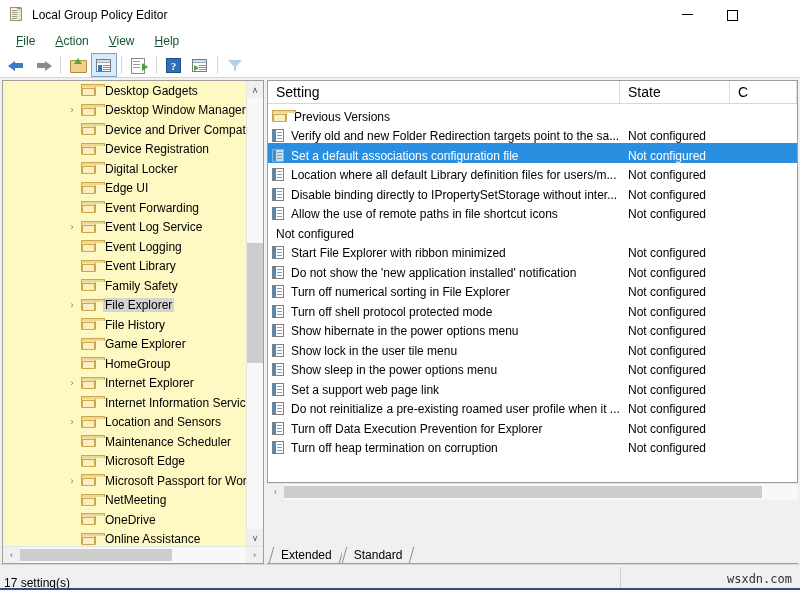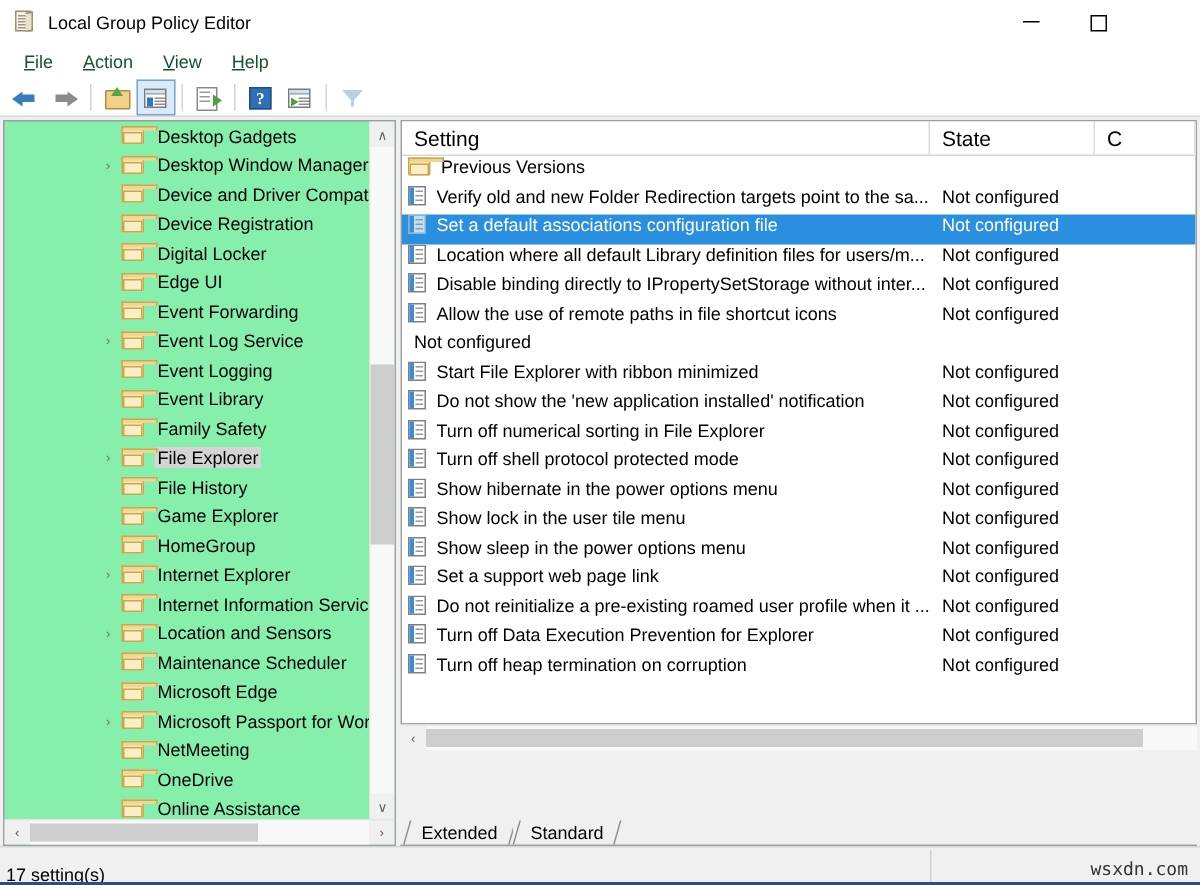--- a/index.html
+++ b/index.html
@@ -204,21 +204,21 @@
     background: #f0f0f0;
     padding: 2px 2px 0 2px;
     min-height: 0;
   }
 
   
   .tree-pane {
     width: 262px;
     display: flex;
     flex-direction: column;
-    background: #86efac;
+    background: #fef9c3;
     border: 1px solid #9e9e9e;
     position: relative;
     flex: none;
   }
   .tree-scroll-area {
     flex: 1;
     display: flex;
     min-height: 0;
     position: relative;
     overflow: hidden;
@@ -359,21 +359,21 @@
   .col.c-comment { flex: 1; }
 
   .rows {
     flex: 1;
     overflow: hidden;
     position: relative;
   }
   .lv-row {
     height: 19.5px;
     display: flex;
-    align-items: flex-start;
+    align-items: flex-end;
     font-size: 12px;
     white-space: nowrap;
   }
   .lv-row.selected { background: #2a8fe0; color: #ffffff; }
   .lv-row .cell-setting {
     width: 352px; flex: none;
     display: flex; align-items: center;
     padding-left: 4px;
     overflow: hidden;
   }

